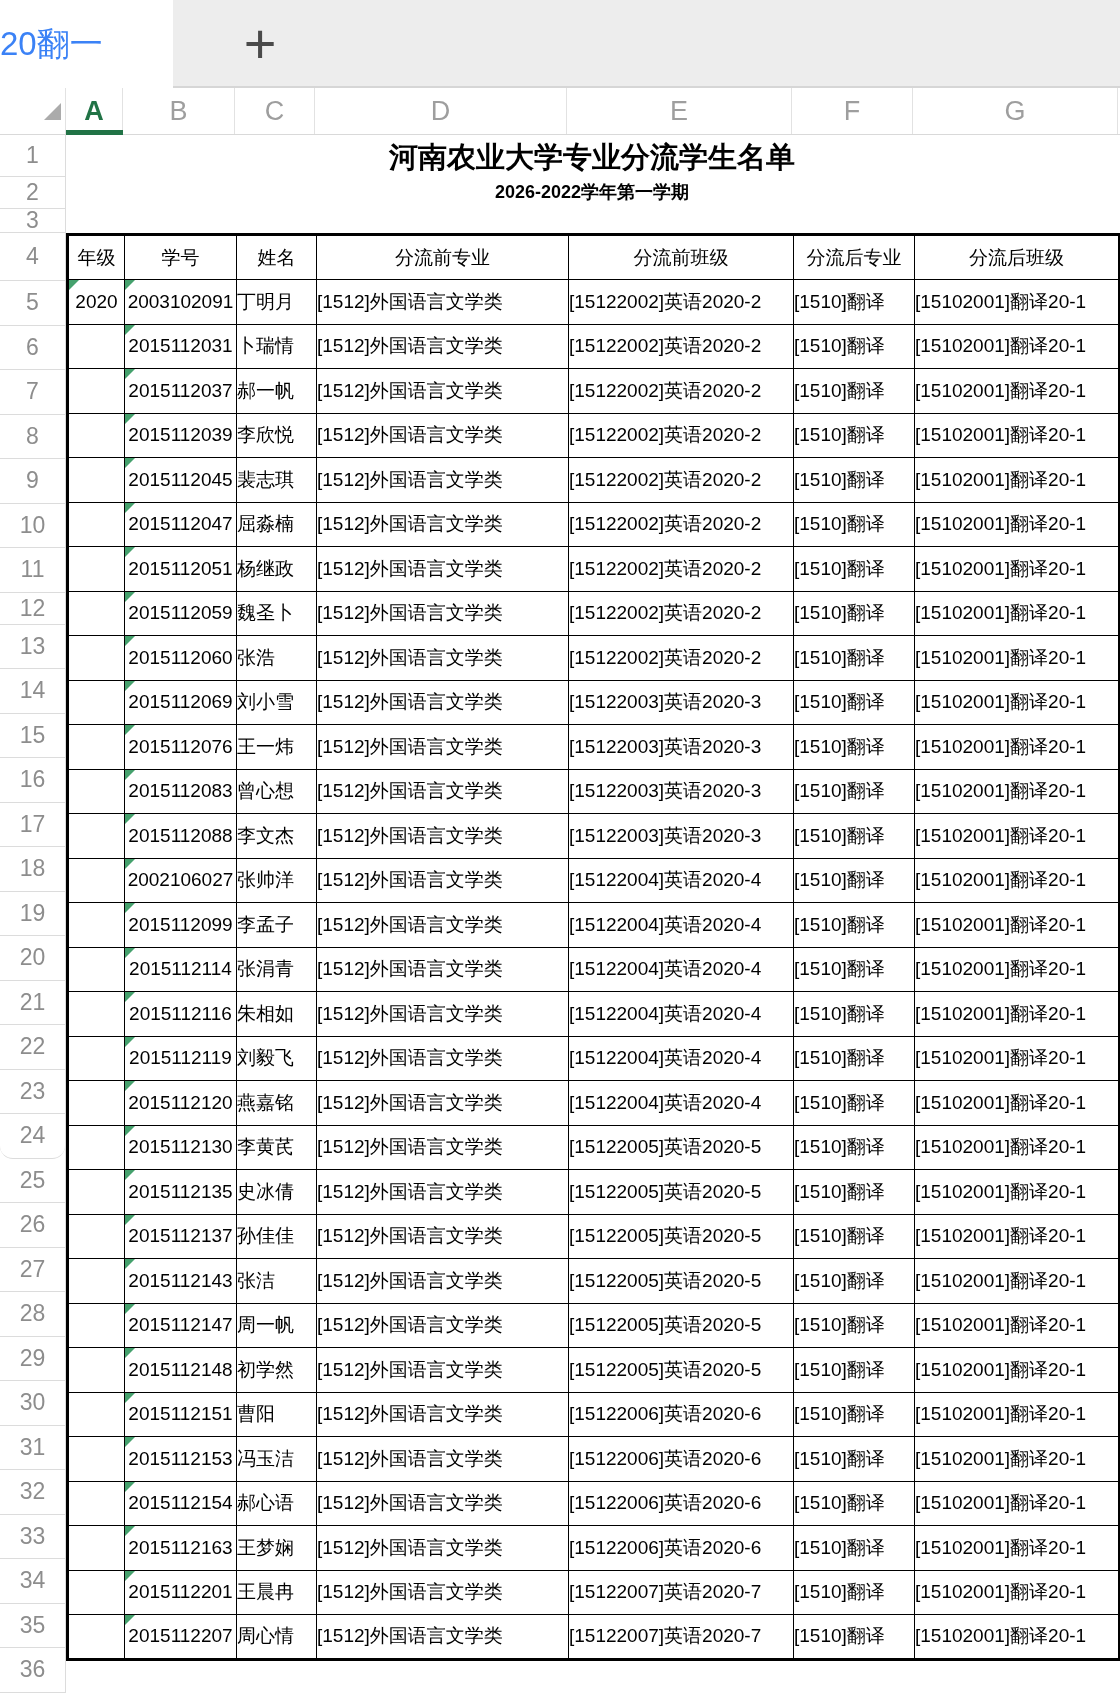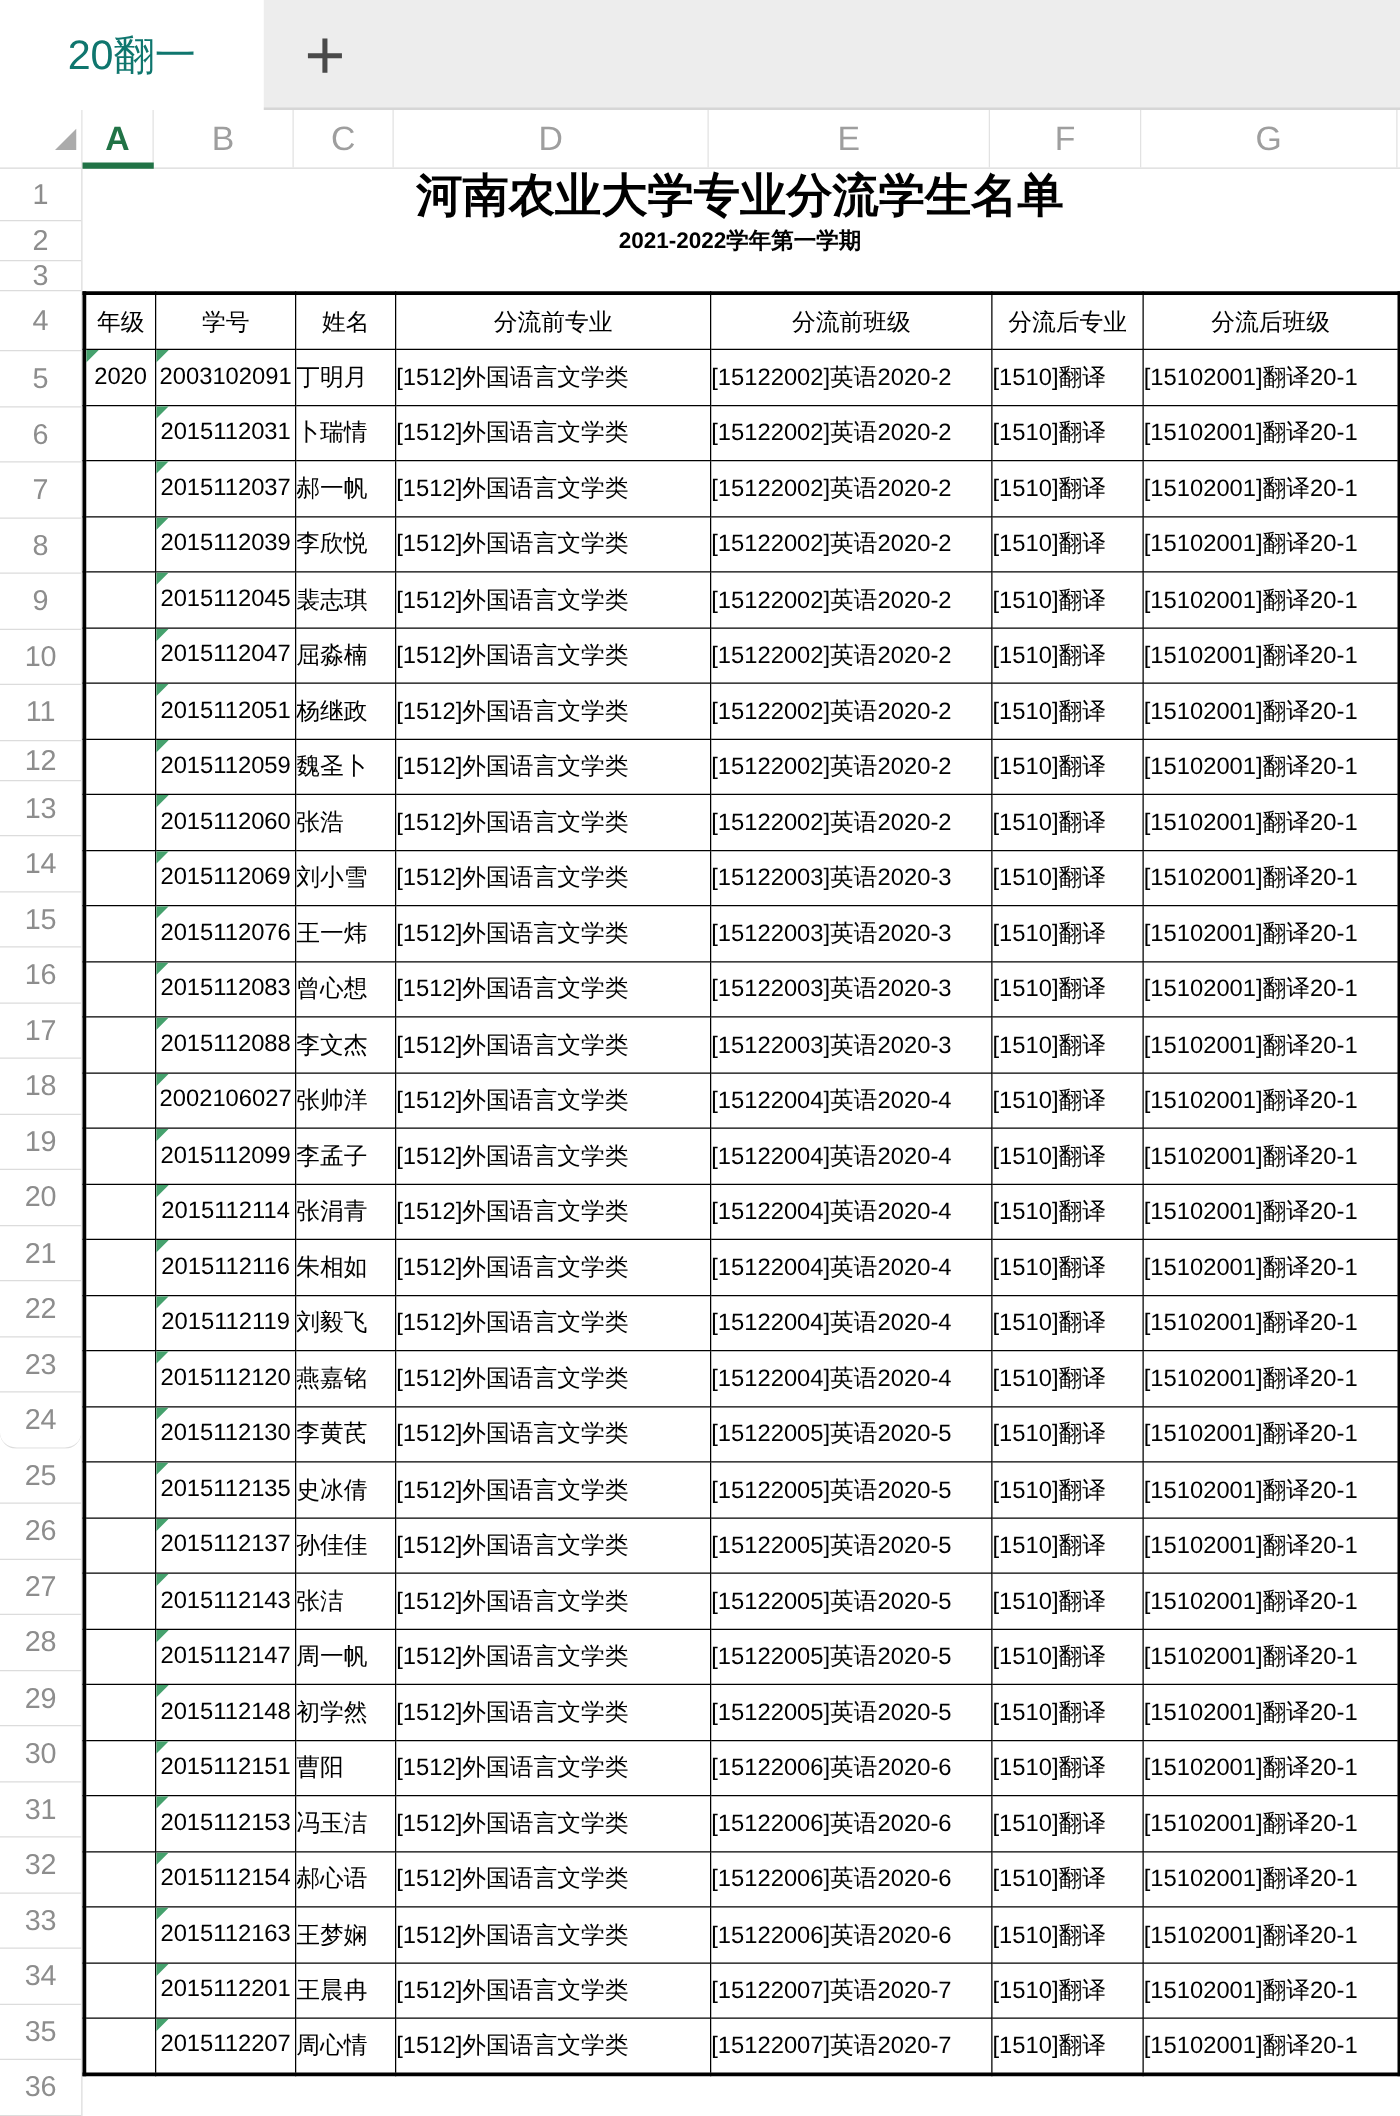--- a/index.html
+++ b/index.html
@@ -2,23 +2,23 @@
 <html><head>
 <meta charset="utf-8">
 <style>
   html,body{margin:0;padding:0;background:#fff;}
   #app{position:relative;width:1120px;height:1693px;background:#fff;overflow:hidden;
        font-family:"Liberation Sans","DejaVu Sans",sans-serif;-webkit-font-smoothing:antialiased;}
 
   
   .tabbar{position:absolute;left:0;top:0;width:1120px;height:88px;background:#ededed;
           border-bottom:2px solid #d6d6d6;box-sizing:border-box;}
-  .tab-active{position:absolute;left:0;top:0;width:211px;height:88px;background:#fff;
-          display:flex;align-items:center;justify-content:center;
-          font-size:33px;color:#0f766e;}
+  .tab-active{position:absolute;left:0;top:0;width:173px;height:88px;background:#fff;
+          display:flex;align-items:center;justify-content:flex-start;
+          font-size:33px;color:#3b82f6;}
   .add-sheet{position:absolute;left:228px;top:0;width:64px;height:86px;
           display:flex;align-items:center;justify-content:center;
           font-size:56px;font-weight:200;color:#4a4a4a;}
 
   
   .colstrip{position:absolute;left:0;top:88px;width:1120px;height:47px;background:#fff;
             border-bottom:1px solid #d9d9d9;box-sizing:border-box;}
   .colcell{position:absolute;top:0;height:46px;display:flex;align-items:center;justify-content:center;
            font-size:27px;color:#9e9e9e;border-right:1px solid #e2e2e2;box-sizing:border-box;}
   .corner{left:0;width:66px;}
@@ -30,21 +30,21 @@
               border-bottom:17px solid #ababab;border-left:17px solid transparent;}
   .selbar{position:absolute;left:66px;top:42px;width:57px;height:5px;background:#217346;}
 
   
   .gutter{position:absolute;left:0;top:135px;width:66px;border-right:1px solid #dcdcdc;box-sizing:border-box;}
   .gutrow{display:flex;align-items:center;justify-content:center;color:#8d8d8d;font-size:23px;
           border-bottom:1px solid #dcdcdc;box-sizing:border-box;width:65px;}
 
   
   .sheet-title{position:absolute;left:66px;top:135px;width:1052px;height:42px;line-height:44px;
-               text-align:center;font-size:37px;font-weight:bold;color:#000;}
+               text-align:center;font-size:29px;font-weight:bold;color:#000;}
   .sheet-subtitle{position:absolute;left:66px;top:177px;width:1052px;height:32px;line-height:30px;
                text-align:center;font-size:18px;font-weight:bold;color:#000;}
 
   
   table.sheet{position:absolute;left:66px;top:233px;width:1052px;border-collapse:collapse;
               table-layout:fixed;background:#fff;border:3px solid #000;}
   table.sheet td{border:1.5px solid #000;font-size:19px;color:#000;overflow:hidden;
                  white-space:nowrap;padding:0;position:relative;box-sizing:border-box;}
   tr.hdr{height:45px;}
   tr.datarow{height:44.5px;}
@@ -116,21 +116,21 @@
       <div class="gutrow" style="height: 44.5px;">30</div>
       <div class="gutrow" style="height: 44.5px;">31</div>
       <div class="gutrow" style="height: 44.5px;">32</div>
       <div class="gutrow" style="height: 44.5px;">33</div>
       <div class="gutrow" style="height: 44.5px;">34</div>
       <div class="gutrow" style="height: 44.5px;">35</div>
       <div class="gutrow" style="height: 44.5px;">36</div>
     </div>
 
   <div class="sheet-title">河南农业大学专业分流学生名单</div>
-  <div class="sheet-subtitle">2021-2022学年第一学期</div>
+  <div class="sheet-subtitle">2026-2022学年第一学期</div>
 
   <table class="sheet">
     <colgroup>
       <col style="width:57px">
         <col style="width:112px">
         <col style="width:80px">
       <col style="width:252px">
         <col style="width:225px">
         <col style="width:121px">
         <col style="width:205px">

